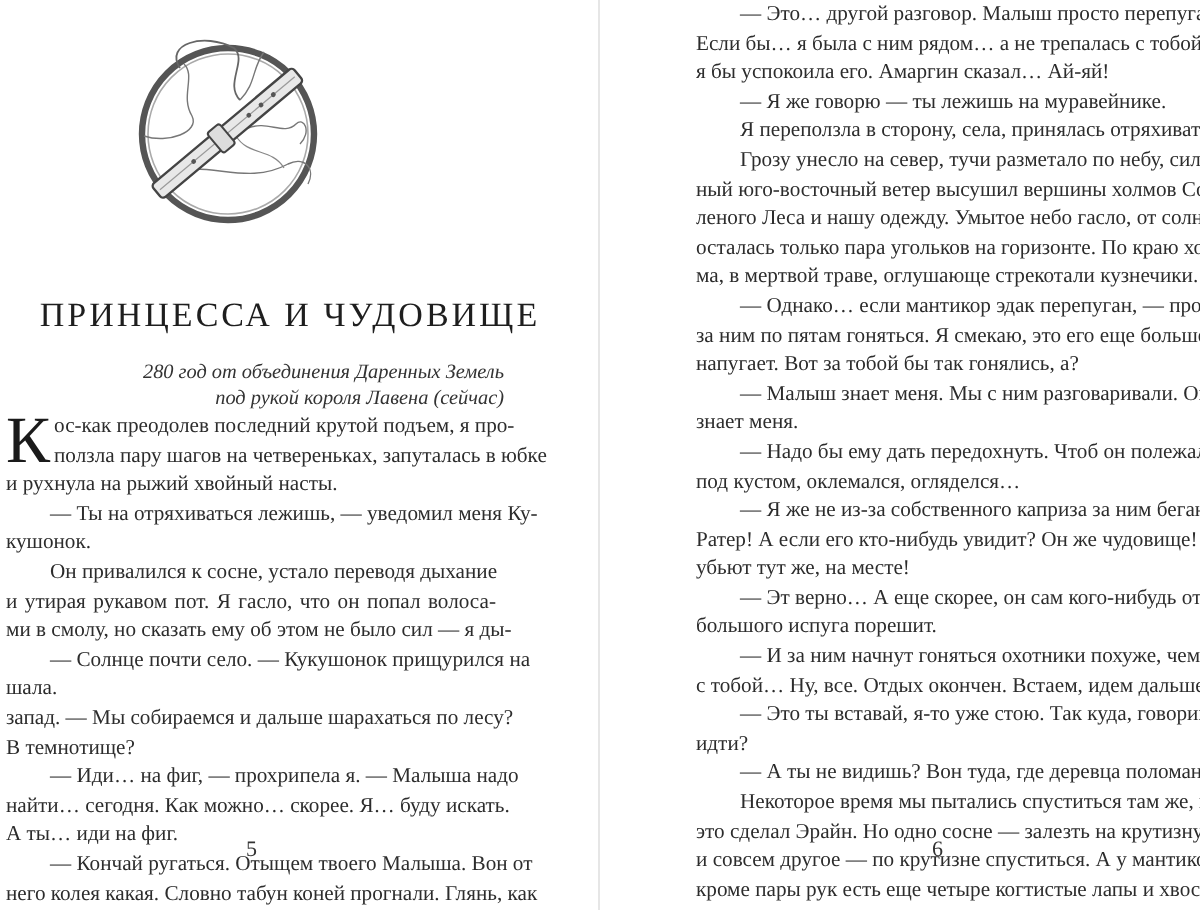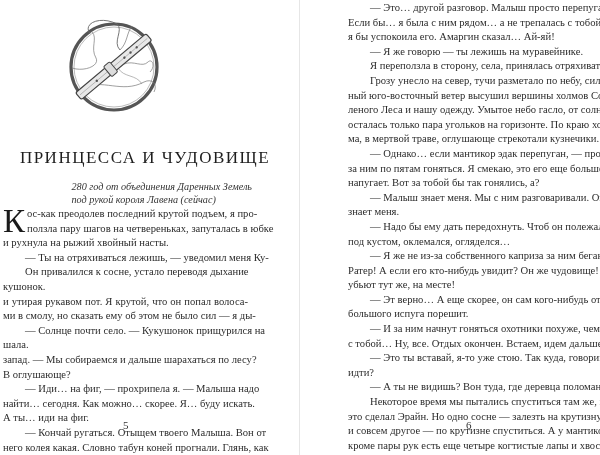--- a/index.html
+++ b/index.html
@@ -20,21 +20,21 @@
     }
     .illustration {
       position: absolute; left: 62px; top: 12px; width: 110px; height: 105px;
     }
     .chapter-title {
       position: absolute; left: 0; top: 148px; width: 290px; text-align: center;
       font-size: 17px; letter-spacing: 1.5px; color: #1e1e1e;
       font-family: "Liberation Serif", serif;
     }
     .epigraph {
-      position: absolute; right: 48px; top: 180px; 
+      position: absolute; right: 48px; top: 180px; text-align: right;
       font-style: italic; font-size: 10.2px; line-height: 13px; color: #333;
     }
     .text {
       position: absolute; font-size: 10.6px; line-height: 14.6px; color: #2c2c2c;
       text-align: justify;
     }
     .left-text { left: 3px; top: 207px; width: 245px; }
     .right-text { left: 348px; top: 1px; width: 248px; }
     .line { display: block; white-space: nowrap; text-align-last: justify; text-align: justify; }
     .line.last { text-align-last: left; }
@@ -82,28 +82,28 @@
       <div>под рукой короля Лавена (сейчас)</div>
     </div>
 
     <div class="text left-text">
       <span class="dropcap">К</span>
       <div id="left-lines">
           <span class="line ">ос-как преодолев последний крутой подъем, я про-</span>
           <span class="line ">ползла пару шагов на четвереньках, запуталась в юбке</span>
           <span class="line last">и рухнула на рыжий хвойный насты.</span>
           <span class="line indent">— Ты на отряхиваться лежишь, — уведомил меня Ку-</span>
+          <span class="line last">кушонок.</span>
           <span class="line indent">Он привалился к сосне, устало переводя дыхание</span>
-          <span class="line last">кушонок.</span>
-          <span class="line ">и утирая рукавом пот. Я крутой, что он попал волоса-</span>
+          <span class="line ">и утирая рукавом пот. Я гасло, что он попал волоса-</span>
           <span class="line ">ми в смолу, но сказать ему об этом не было сил — я ды-</span>
           <span class="line indent">— Солнце почти село. — Кукушонок прищурился на</span>
           <span class="line last">шала.</span>
           <span class="line ">запад. — Мы собираемся и дальше шарахаться по лесу?</span>
-          <span class="line last">В оглушающе?</span>
+          <span class="line last">В темнотище?</span>
           <span class="line indent">— Иди… на фиг, — прохрипела я. — Малыша надо</span>
           <span class="line ">найти… сегодня. Как можно… скорее. Я… буду искать.</span>
           <span class="line last">А ты… иди на фиг.</span>
           <span class="line indent">— Кончай ругаться. Отыщем твоего Малыша. Вон от</span>
           <span class="line ">него колея какая. Словно табун коней прогнали. Глянь, как</span>
         </div>
     </div>
 
     <div class="page-number pn-left">5</div>
   </div>

